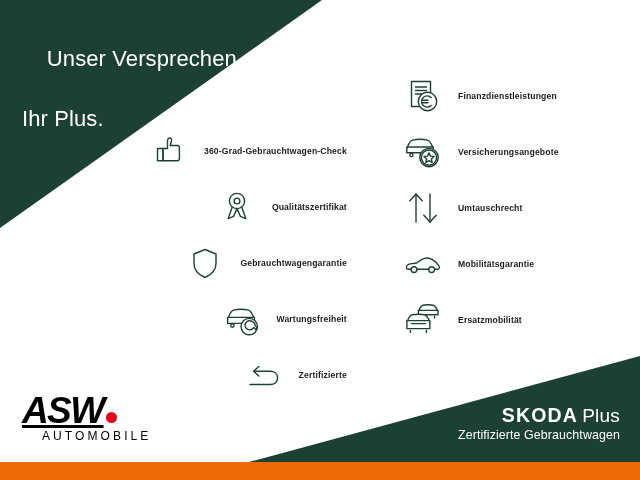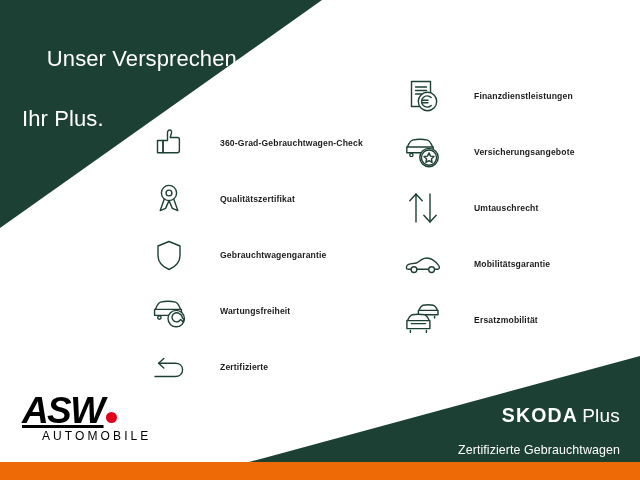--- a/index.html
+++ b/index.html
@@ -37,21 +37,21 @@
     white-space: pre;
   }
   .headline .l2 { display: block; }
 
   
   .col {
     position: absolute;
     display: flex;
     flex-direction: column;
   }
-  .col-left  { left: 146px; top: 117px; }
+  .col-left  { left: 146px; top: 125px; align-items: flex-end; }
   .col-right { left: 400px; top: 70px; }
 
   .feature {
     display: flex;
     align-items: center;
     height: 52px;
     margin-bottom: 4px;
   }
   .feature .ico {
     width: 46px;
@@ -66,21 +66,21 @@
     display: block;
     width: 40px;
     height: 40px;
     stroke: #1d4034;
     stroke-width: 1.4;
     fill: none;
     stroke-linecap: round;
     stroke-linejoin: round;
   }
   .feature .lbl {
-    margin-left: 28px;
+    margin-left: 12px;
     font-size: 8.6px;
     font-weight: bold;
     color: #1b1b1b;
     letter-spacing: 0.15px;
     white-space: nowrap;
   }
 
   
   .asw {
     position: absolute;
@@ -138,21 +138,21 @@
     font-weight: 300;
     font-size: 19px;
     margin-left: 4px;
   }
   .skoda-sub {
     font-size: 12.4px;
     line-height: 15px;
     font-weight: 300;
     letter-spacing: 0.1px;
     white-space: nowrap;
-    margin-top: 16px;
+    margin-top: 1px;
   }
 </style>
 </head>
 <body>
 
 <div id="stage">
 
   <svg class="bg-layer" viewBox="0 0 640 480" preserveAspectRatio="none" aria-hidden="true">
     <rect x="0" y="0" width="640" height="480" fill="#ffffff"></rect>
     <polygon points="0,0 322,0 0,228" fill="#1d4034"></polygon>

